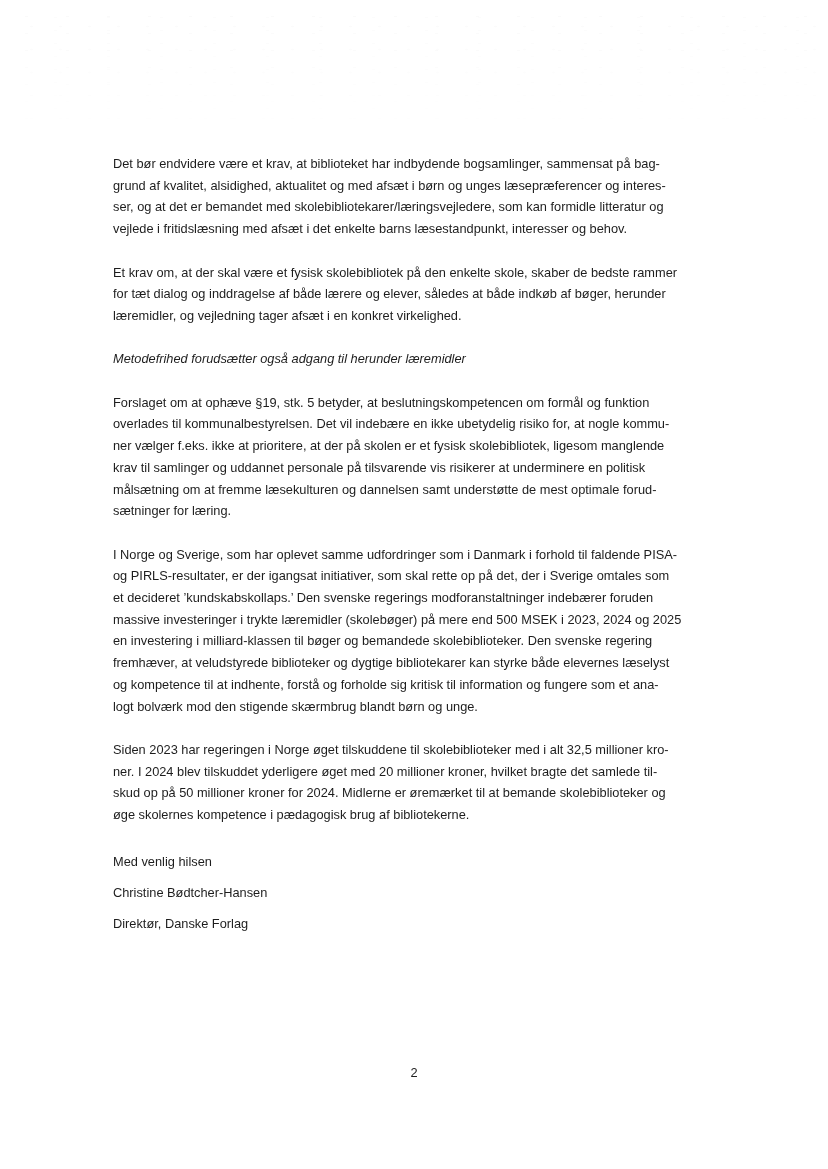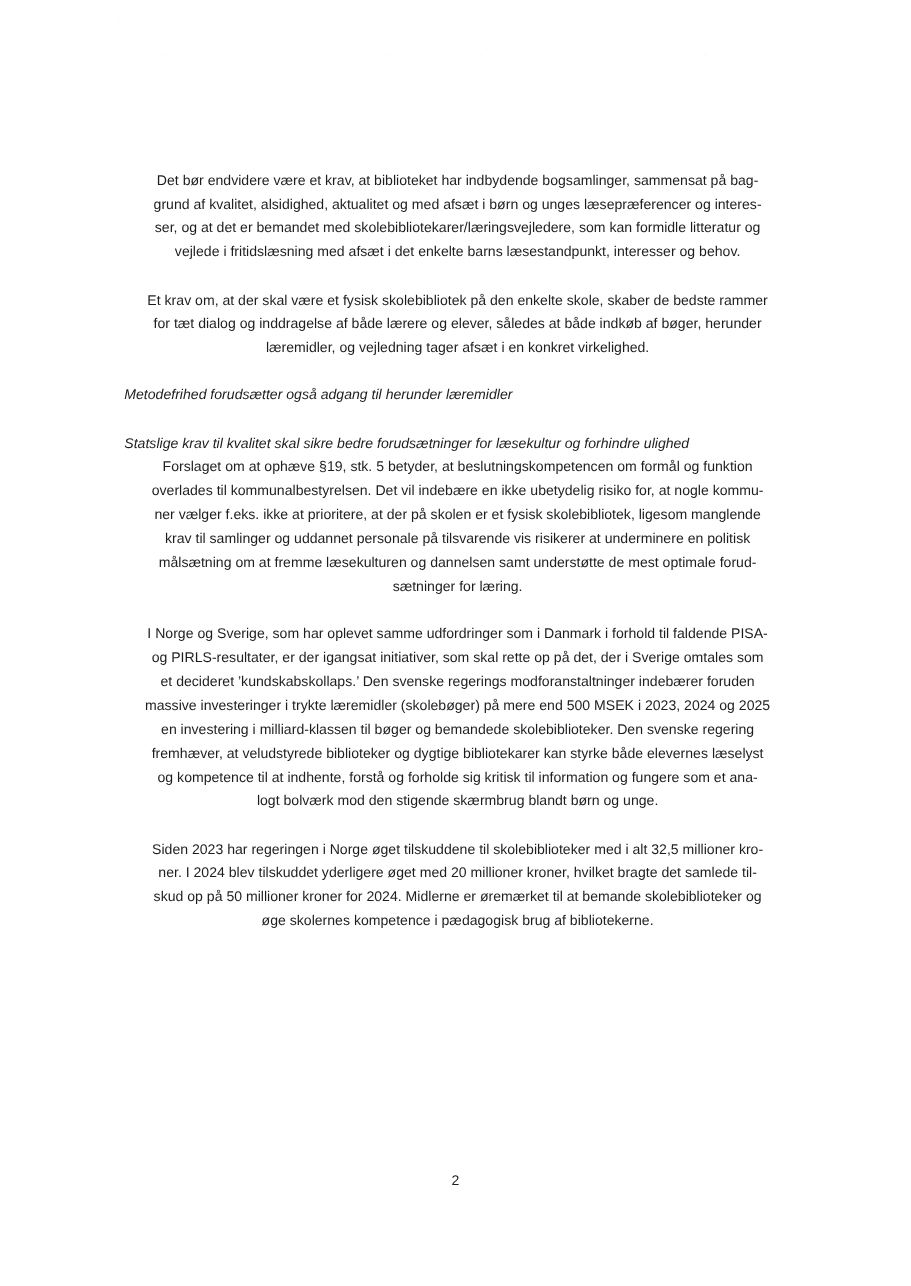--- a/index.html
+++ b/index.html
@@ -29,21 +29,21 @@
   }
   .content {
     position: absolute;
     left: 113px;
     top: 153px;
     width: 606px;
     font-size: 12.8px;
     line-height: 21.7px;
   }
   .block { margin: 0 0 21.7px 0; }
-  .lines { white-space: pre; text-align: center; }
+  .lines { white-space: pre; }
   .h-italic {
     font-size: inherit; font-weight: normal; font-style: italic;
     margin: 0; line-height: inherit;
   }
   .h-bold {
     font-size: inherit; font-weight: bold; font-style: normal;
     margin: 0; line-height: inherit;
   }
   .signature div { line-height: 30.8px; }
   .page-number {
@@ -74,21 +74,20 @@
     <div class="lines">Et krav om, at der skal være et fysisk skolebibliotek på den enkelte skole, skaber de bedste rammer
 for tæt dialog og inddragelse af både lærere og elever, således at både indkøb af bøger, herunder
 læremidler, og vejledning tager afsæt i en konkret virkelighed.</div>
   </section>
 
   <section class="block">
     <h3 class="h-italic">Metodefrihed forudsætter også adgang til herunder læremidler</h3>
   </section>
 
   <section class="block">
-    <h3 class="h-italic">Statslige krav til kvalitet skal sikre bedre forudsætninger for læsekultur og forhindre ulighed</h3>
     <div class="lines">Forslaget om at ophæve §19, stk. 5 betyder, at beslutningskompetencen om formål og funktion
 overlades til kommunalbestyrelsen. Det vil indebære en ikke ubetydelig risiko for, at nogle kommu-
 ner vælger f.eks. ikke at prioritere, at der på skolen er et fysisk skolebibliotek, ligesom manglende
 krav til samlinger og uddannet personale på tilsvarende vis risikerer at underminere en politisk
 målsætning om at fremme læsekulturen og dannelsen samt understøtte de mest optimale forud-
 sætninger for læring.</div>
   </section>
 
   <section class="block">
     <div class="lines">I Norge og Sverige, som har oplevet samme udfordringer som i Danmark i forhold til faldende PISA-
@@ -101,16 +100,21 @@
 logt bolværk mod den stigende skærmbrug blandt børn og unge.</div>
   </section>
 
   <section class="block">
     <div class="lines">Siden 2023 har regeringen i Norge øget tilskuddene til skolebiblioteker med i alt 32,5 millioner kro-
 ner. I 2024 blev tilskuddet yderligere øget med 20 millioner kroner, hvilket bragte det samlede til-
 skud op på 50 millioner kroner for 2024. Midlerne er øremærket til at bemande skolebiblioteker og
 øge skolernes kompetence i pædagogisk brug af bibliotekerne.</div>
   </section>
 
+  <section class="block signature">
+    <div>Med venlig hilsen</div>
+    <div>Christine Bødtcher-Hansen</div>
+    <div>Direktør, Danske Forlag</div>
+  </section>
 
 </main>
 
 <footer class="page-number">2</footer>
 
 </body></html>

